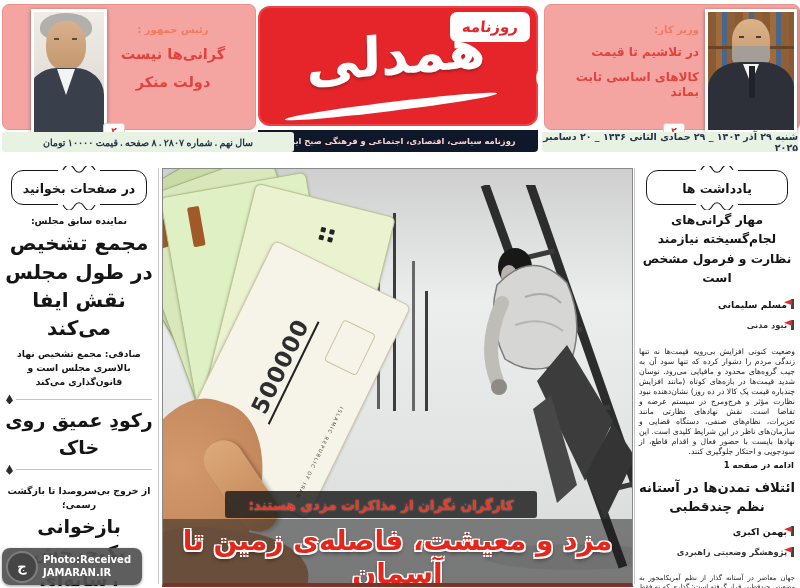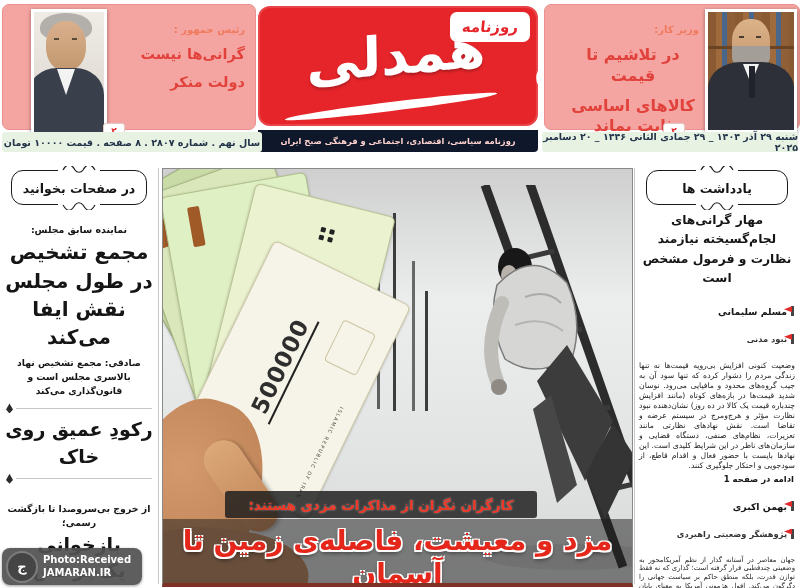--- a/index.html
+++ b/index.html
@@ -8,21 +8,21 @@
   .abs{position:absolute;}
 
   
   .promo{background:#f5a5a1;border-radius:7px;border:1px solid #eb918d;}
   .promo-left{left:2px;top:4px;width:252px;height:124px;}
   .promo-right{left:544px;top:4px;width:254px;height:124px;}
   .photo-frame{position:absolute;background:#fff;padding:3px;box-shadow:0 1px 4px rgba(0,0,0,.4);}
   .photo-inner{position:relative;width:100%;height:100%;overflow:hidden;background:linear-gradient(#efece6,#d9d4cc);}
   .promo-kicker{font-size:10px;font-weight:bold;color:#f07a5e;line-height:1.3;}
   .promo-line{font-size:14.5px;font-weight:bold;color:#e2423c;line-height:1.3;margin-top:9px;}
-  .promo-right .promo-line{font-size:16px;text-align:center;}
+  .promo-right .promo-line{font-size:12px;}
   .page-badge{position:absolute;width:20px;height:14px;background:#fff;border:1px solid #e5c9c9;border-radius:3px;
     color:#e02a2a;font-size:9px;font-weight:bold;display:flex;align-items:center;justify-content:center;}
 
   
   .logo-panel{left:258px;top:6px;width:280px;height:120px;background:#e6252a;border-radius:12px;
     box-shadow:inset 0 0 0 2px rgba(255,255,255,.15);}
   .logo-label-box{position:absolute;left:192px;top:6px;width:80px;height:30px;background:#fff;border-radius:7px;
     display:flex;align-items:center;justify-content:center;}
   .logo-label{color:#e6252a;font-size:15px;font-weight:bold;transform:skewX(-6deg);}
   .logo-script{position:absolute;left:6px;top:18px;width:264px;text-align:center;color:#fff;
@@ -37,31 +37,31 @@
     color:#22334a;font-size:9.5px;font-weight:bold;border-radius:3px;}
 
   
   .vsep{width:1px;background:#c8c8c8;top:168px;height:416px;}
   .col{overflow:hidden;text-align:center;color:#151515;}
   .readbox{position:relative;border:1.6px solid #1a1a1a;border-radius:12px;margin:4px 8px 6px;
     padding:10px 10px 8px;font-weight:bold;font-size:12.5px;}
   .orn{position:absolute;left:50%;transform:translateX(-50%);background:#fff;padding:0 4px;line-height:0;}
   .orn-top{top:-6px;}
   .orn-bot{bottom:-6px;}
-  .lc-kicker{font-size:9.4px;font-weight:bold;line-height:1.5;margin:18px 2px 1px;}
+  .lc-kicker{font-size:9.4px;font-weight:bold;line-height:1.5;margin:9px 2px 1px;}
   .lc-headline{font-size:19px;font-weight:bold;line-height:1.38;margin:1px 1px;}
   .lc-headline.xl{font-size:20px;line-height:1.42;}
   .lc-sub{font-size:9.2px;font-weight:bold;line-height:1.55;margin:4px 2px 2px;}
   .lc-sep{direction:ltr;display:flex;align-items:center;margin:5px 3px 3px;}
   .nib{width:7px;height:10px;background:#2b2b2b;clip-path:polygon(50% 0,100% 62%,50% 100%,0 62%);margin-right:3px;flex:none;}
   .lc-sep .rule{flex:1;height:1px;background:#c6c6c6;}
 
   .rc-headline{font-size:12.3px;font-weight:bold;text-align:center;line-height:1.58;margin:6px 0 4px;}
   .rc-headline.second{font-size:13.2px;line-height:1.45;margin-top:8px;}
-  .author-line{display:flex;align-items:center;gap:4px;margin:17px 2px;}
+  .author-line{display:flex;align-items:center;gap:4px;margin:10px 2px;}
   .author-name{font-size:9.3px;font-weight:bold;}
   .author-role{font-size:8.3px;font-weight:bold;color:#333;}
   .flag{position:relative;width:3px;height:10px;background:#444;flex:none;}
   .flag::before{content:"";position:absolute;right:2px;top:0;width:8px;height:6px;background:#e02a2a;
     clip-path:polygon(100% 0,0 50%,100% 100%);}
   .rc-body{font-size:7.7px;line-height:1.31;text-align:justify;color:#1d1d1d;margin:17px 1px 2px;}
   .rc-body.tiny{font-size:6.9px;line-height:1.26;}
   .rc-more{font-size:8.5px;font-weight:bold;margin:1px 2px 0;}
   .rc-more.r{text-align:right;}
 
@@ -107,21 +107,21 @@
     <div class="photo-frame" style="left:28px;top:4px;width:70px;height:126px;">
       <div class="photo-inner">
         <div class="p-hair" style="left:6px;top:1px;width:52px;height:28px;background:#b3b0ab;"></div>
         <div class="p-face" style="left:12px;top:9px;width:40px;height:50px;background:linear-gradient(#d9b08c,#c2976f);"></div>
         <div class="abs" style="left:20px;top:26px;width:5px;height:2px;background:#5a4a3a;"></div>
         <div class="abs" style="left:38px;top:26px;width:5px;height:2px;background:#5a4a3a;"></div>
         <div class="p-suit" style="left:-6px;top:56px;width:76px;height:70px;background:#39404c;"></div>
         <div class="p-shirt" style="left:23px;top:57px;width:18px;height:26px;"></div>
       </div>
     </div>
-    <div class="abs" style="left:98px;top:18px;width:144px;text-align:right;">
+    <div class="abs" style="left:98px;top:18px;width:144px;text-align:center;">
       <div class="promo-kicker">رئیس جمهور :</div>
       <div class="promo-line">گرانی‌ها نیست</div>
       <div class="promo-line">دولت منکر</div>
     </div>
     <div class="page-badge" style="left:100px;top:118px;">۲</div>
   </div>
 
   <div class="abs logo-panel">
     <div class="logo-label-box">
       <span class="logo-label">روزنامه</span>
@@ -146,21 +146,21 @@
       </div>
     </div>
     <div class="abs" style="left:22px;top:18px;width:132px;text-align:right;">
       <div class="promo-kicker">وزیر کار:</div>
       <div class="promo-line">در تلاشیم تا قیمت</div>
       <div class="promo-line">کالاهای اساسی ثابت بماند</div>
     </div>
     <div class="page-badge" style="left:118px;top:118px;">۲</div>
   </div>
 
-  <div class="abs date-strip" style="left:2px;width:260px;">سال نهم . شماره ۲۸۰۷ . ۸ صفحه . قیمت ۱۰۰۰۰ تومان</div>
+  <div class="abs date-strip" style="left:2px;width:292px;font-family:Liberation Serif, serif;">سال نهم . شماره ۲۸۰۷ . ۸ صفحه . قیمت ۱۰۰۰۰ تومان</div>
   <div class="abs date-strip" style="left:542px;width:256px;">شنبه ۲۹ آذر ۱۴۰۴ _ ۲۹ جمادی الثانی ۱۴۴۶ _ ۲۰ دسامبر ۲۰۲۵</div>
 
   <div class="abs vsep" style="left:158px;"></div>
   <div class="abs vsep" style="left:634px;"></div>
 
   <div class="abs col" style="left:3px;top:166px;width:152px;height:420px;">
     <div class="readbox">
       <span class="orn orn-top"><svg width="34" height="9" viewBox="0 0 34 9">
             <path d="M1,5 C5,-2 9,-2 13,5 C15,8 19,8 21,5 C25,-2 29,-2 33,5" stroke="#222" fill="none" stroke-width="1.2"></path>
           </svg></span>
@@ -266,20 +266,21 @@
       <span class="flag"></span>
       <span class="author-name">مسلم سلیمانی</span>
     </div>
     <div class="author-line">
       <span class="flag"></span>
       <span class="author-role">نبود مدنی</span>
     </div>
     <div class="rc-body">وضعیت کنونی افزایش بی‌رویه قیمت‌ها نه تنها زندگی مردم را دشوار کرده که تنها سود آن به جیب گروه‌های محدود و مافیایی می‌رود. نوسان شدید قیمت‌ها در بازه‌های کوتاه (مانند افزایش چندباره قیمت یک کالا در ده روز) نشان‌دهنده نبود نظارت مؤثر و هرج‌ومرج در سیستم عرضه و تقاضا است. نقش نهادهای نظارتی مانند تعزیرات، نظام‌های صنفی، دستگاه قضایی و سازمان‌های ناظر در این شرایط کلیدی است. این نهادها بایست با حضور فعال و اقدام قاطع، از سودجویی و احتکار جلوگیری کنند.</div>
     <div class="rc-more r">ادامه در صفحه 1</div>
 
+    <div class="rc-headline second">ائتلاف تمدن‌ها در آستانه نظم چندقطبی</div>
     <div class="author-line">
       <span class="flag"></span>
       <span class="author-name">بهمن اکبری</span>
     </div>
     <div class="author-line">
       <span class="flag"></span>
       <span class="author-role">پژوهشگر وضعیتی راهبردی</span>
     </div>
     <div class="rc-body tiny">جهان معاصر در آستانه گذار از نظم آمریکامحور به وضعیتی چندقطبی قرار گرفته است؛ گذاری که نه فقط توازن قدرت، بلکه منطق حاکم بر سیاست جهانی را دگرگون می‌کند. افول هژمونی آمریکا به معنای پایان بحران نیست، بلکه نشانه ورود به مرحله‌ای میان‌دوره‌ای است که در آن نظم پیشین مشروعیت خود را از دست داده، اما نظم جایگزین هنوز تثبیت نشده است. در چنین وضعیتی خطر بازتولید جنگ، قطبی‌سازی هویتی و امنیتی‌سازی فرهنگ افزایش می‌یابد. در این چارچوب، نظریه ائتلاف تمدن‌ها صرفاً یک ابتکار دیپلماتیک یا شعار اخلاقی نیست، بلکه پاسخی است نظری و راهبردی به وضعیت نظم سلطه‌محور کنونی. ائتلاف تمدن‌ها می‌کوشد عقلانیت هژمونیک مبتنی بر زور، تحریم و حذف را با عقلانیت گفتگومحور، مشارکتی و تمدنی جایگزین کند؛ عقلانیتی که جهان چندقطبی را نه میدان رقابت لجام‌گسیخته بلکه عرصه مدیریت عقلانی تفاوت‌ها می‌فهمد.</div>
 

